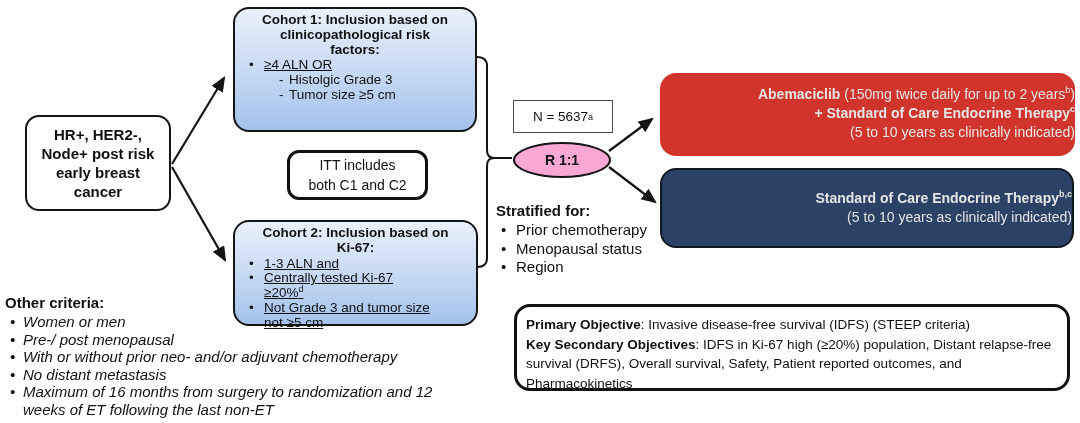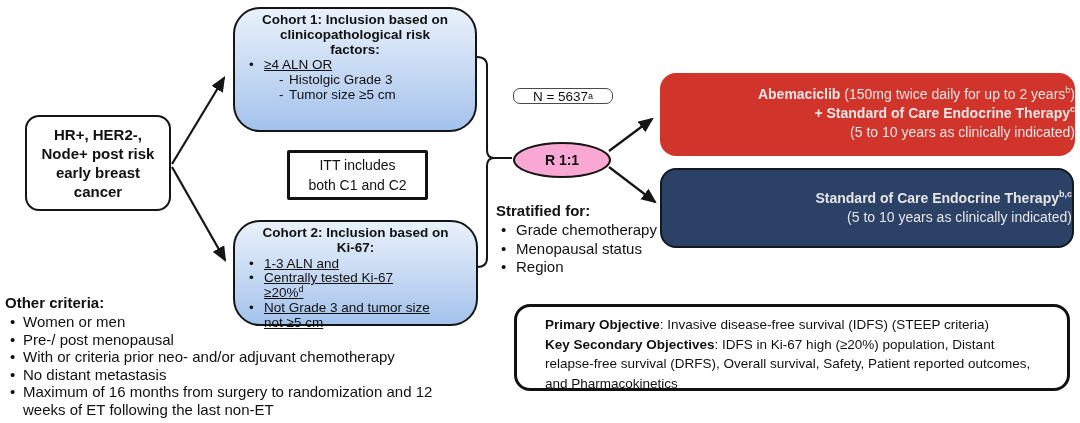--- a/index.html
+++ b/index.html
@@ -15,34 +15,34 @@
   
   .whitebox {
     background:#fff; border:2.5px solid #151515; border-radius:14px;
     display:flex; align-items:center; justify-content:center; text-align:center;
     font-weight:bold; font-size:15px; line-height:19px;
   }
 
   
   .cohort {
     background:linear-gradient(180deg,#e9f1fb 0%,#c8daf3 50%,#a3c2ec 100%);
-    border:2px solid #151515; border-radius:27px;
+    border:2px solid #151515; border-radius:16px;
     font-size:13.5px; line-height:14.8px; padding:4px 8px 2px 8px;
   }
   .c-head { font-weight:bold; text-align:center; white-space:pre-line; }
   ul.blist { list-style:none; margin:1px 0 0 0; padding:0; }
   ul.blist li { position:relative; padding-left:21px;text-decoration:underline; }
   ul.blist li::before { content:"\2022"; position:absolute; left:6px; }
   ul.dlist { list-style:none; margin:0; padding:0; }
   ul.dlist li { position:relative; padding-left:46px; }
   ul.dlist li::before { content:"-"; position:absolute; left:36px; }
 
   
   .ittbox {
-    background:#fff; border:3px solid #111; border-radius:2px;
+    background:#fff; border:3px solid #111; border-radius:12px;
     display:flex; align-items:center; justify-content:center; text-align:center;
     font-size:14px; line-height:20px;
   }
 
   
   .nbox {
     background:#fff; border:1.5px solid #4a4a4a;
     display:flex; align-items:center; justify-content:center; font-size:13.5px;
   }
   .roval {
@@ -50,32 +50,32 @@
     display:flex; align-items:center; justify-content:center;
     font-weight:bold; font-size:14px;
   }
 
   
   .listblock { font-size:15px; }
   .lb-title { font-weight:bold; margin-bottom:2px; }
   ul.plain { list-style:none; margin:0; padding:0; }
   ul.plain li { position:relative; padding-left:20px; line-height:18.5px; }
   ul.plain li::before { content:"\2022"; position:absolute; left:5px; }
-  .other ul.plain li { line-height:17.5px; padding-left:18px; }
+  .other ul.plain li { line-height:17.5px; padding-left:18px;font-style:italic; }
 
   
   .arm { color:#e5e5e5; text-align:right; font-size:14px; line-height:19px; border-radius:16px; }
   .arm-red  { background:#d0342a; padding-top:12px; }
   .arm-navy { background:#2c4166; border:2.5px solid #101820;
               display:flex; flex-direction:column; justify-content:center;padding-left:48px; }
 
   
   .objbox {
     background:#fff; border:3px solid #111; border-radius:16px;
-    font-size:13.5px; line-height:19.5px; padding:8px 28px;
+    font-size:13.5px; line-height:19.5px; padding:8px 9px;
   }
 
   svg.overlay { position:absolute; left:0; top:0; pointer-events:none; }
 </style>
 </head>
 <body>
 
 <div id="stage">
 
   <svg class="overlay" width="1080" height="423" viewBox="0 0 1080 423">
@@ -122,33 +122,33 @@
 Ki-67:</div>
     <ul class="blist">
       <li><span class="pre">1-3 ALN and</span></li>
       <li><span class="pre">Centrally tested Ki-67
 ≥20%</span><span class="sp">d</span></li>
       <li><span class="pre">Not Grade 3 and tumor size
 not ≥5 cm</span></li>
     </ul>
   </div>
 
-  <div class="abs nbox" style="left:513px; top:88px; width:100px; height:16px;border-radius:7px;">
+  <div class="abs nbox" style="left:513px; top:100px; width:100px; height:33px;">
     <span>N = 5637</span>
       <span class="sp">a</span>
   </div>
 
   <div class="abs roval" style="left:513px; top:142px; width:98px; height:36px;">
     <span>R 1:1</span>
   </div>
 
   <div class="abs listblock" style="left:496px; top:202px; width:170px;">
     <div class="lb-title">Stratified for:</div>
     <ul class="plain">
-      <li>Grade chemotherapy</li>
+      <li>Prior chemotherapy</li>
       <li>Menopausal status</li>
       <li>Region</li>
     </ul>
   </div>
 
   <div class="abs arm arm-red" style="left:660px; top:73px; width:415px; height:83px;">
     <div><b>Abemaciclib</b><span> (150mg twice daily for up to 2 years</span><span class="sp">b</span><span>)</span></div>
     <div><b><span>+ Standard of Care Endocrine Therapy</span><span class="sp">c</span></b></div>
     <div>(5 to 10 years as clinically indicated)</div>
   </div>
@@ -156,21 +156,21 @@
   <div class="abs arm arm-navy" style="left:660px; top:168px; width:414px; height:80px;">
     <div><b><span>Standard of Care Endocrine Therapy</span><span class="sp">b,c</span></b></div>
     <div>(5 to 10 years as clinically indicated)</div>
   </div>
 
   <div class="abs listblock other" style="left:5px; top:294px; width:478px;">
     <div class="lb-title">Other criteria:</div>
     <ul class="plain">
       <li><span class="pre">Women or men</span></li>
       <li><span class="pre">Pre-/ post menopausal</span></li>
-      <li><span class="pre">With or criteria prior neo- and/or adjuvant chemotherapy</span></li>
+      <li><span class="pre">With or without prior neo- and/or adjuvant chemotherapy</span></li>
       <li><span class="pre">No distant metastasis</span></li>
       <li><span class="pre">Maximum of 16 months from surgery to randomization and 12
 weeks of ET following the last non-ET</span></li>
     </ul>
   </div>
 
   <div class="abs objbox" style="left:514px; top:304px; width:556px; height:87px;">
     <span><b>Primary Objective</b><span>: Invasive disease-free survival (IDFS) (STEEP criteria)</span></span><br>
     <span><b>Key Secondary Objectives</b><span>: IDFS in Ki-67 high (≥20%) population, Distant relapse-free survival (DRFS), Overall survival, Safety, Patient reported outcomes, and Pharmacokinetics</span></span>
   </div>

